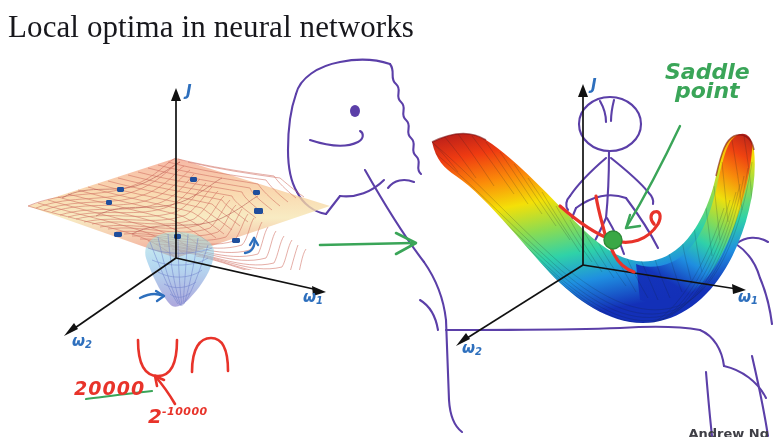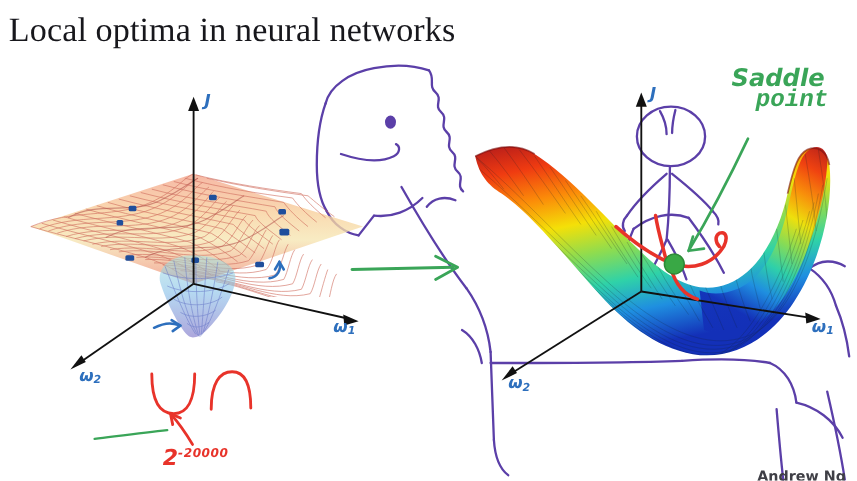--- a/index.html
+++ b/index.html
@@ -251,22 +251,23 @@
         <path d="M138,340 C138,366 146,376 158,376 C170,376 177,364 177,340"></path>
         <path d="M192,372 C192,348 200,338 211,338 C222,338 228,349 228,371"></path>
         <path d="M175,404 C168,392 162,384 155,376"></path>
         <path d="M155,376 L157,386 M155,376 L164,380"></path>
       </g>
       <g stroke="#3aa558" stroke-width="2.2" stroke-linecap="round">
         <path d="M86,399 C110,396 132,393 152,391"></path>
       </g>
     </svg>
   </div>
+  <div class="hand hw-red bignum" style="left:74px;top:377px;">20000</div>
   <div class="hand hw-red powtwo" style="left:148px;top:404px;">
-    <span>2</span><sup>-20000</sup>
+    <span>2</span><sup>-10000</sup>
   </div>
 
   <div class="layer">
     <svg viewBox="0 0 779 437">
       <g fill="none" stroke="#3aa558" stroke-width="2.6" stroke-linecap="round" stroke-linejoin="round">
         <path d="M320,245 L412,243"></path>
         <path d="M396,233 L416,243 L396,254"></path>
       </g>
     </svg>
   </div>
@@ -396,18 +397,18 @@
   <div class="hand hw-blue axis-lab" style="left:591px;top:76px;">J</div>
   <div class="hand hw-blue axis-lab" style="left:738px;top:288px;">
     <span>ω</span><span class="sub">1</span>
   </div>
   <div class="hand hw-blue axis-lab" style="left:462px;top:339px;">
     <span>ω</span><span class="sub">2</span>
   </div>
 
   <div class="saddle-label" style="position:absolute;left:665px;top:62px;">
     <div>Saddle</div>
-    <div style="margin-left:22px;font-family:Liberation Mono, monospace;">point</div>
+    <div style="margin-left:10px;">point</div>
   </div>
 
   <div id="credit">Andrew Ng</div>
 
 </div>
 
 </body></html>

